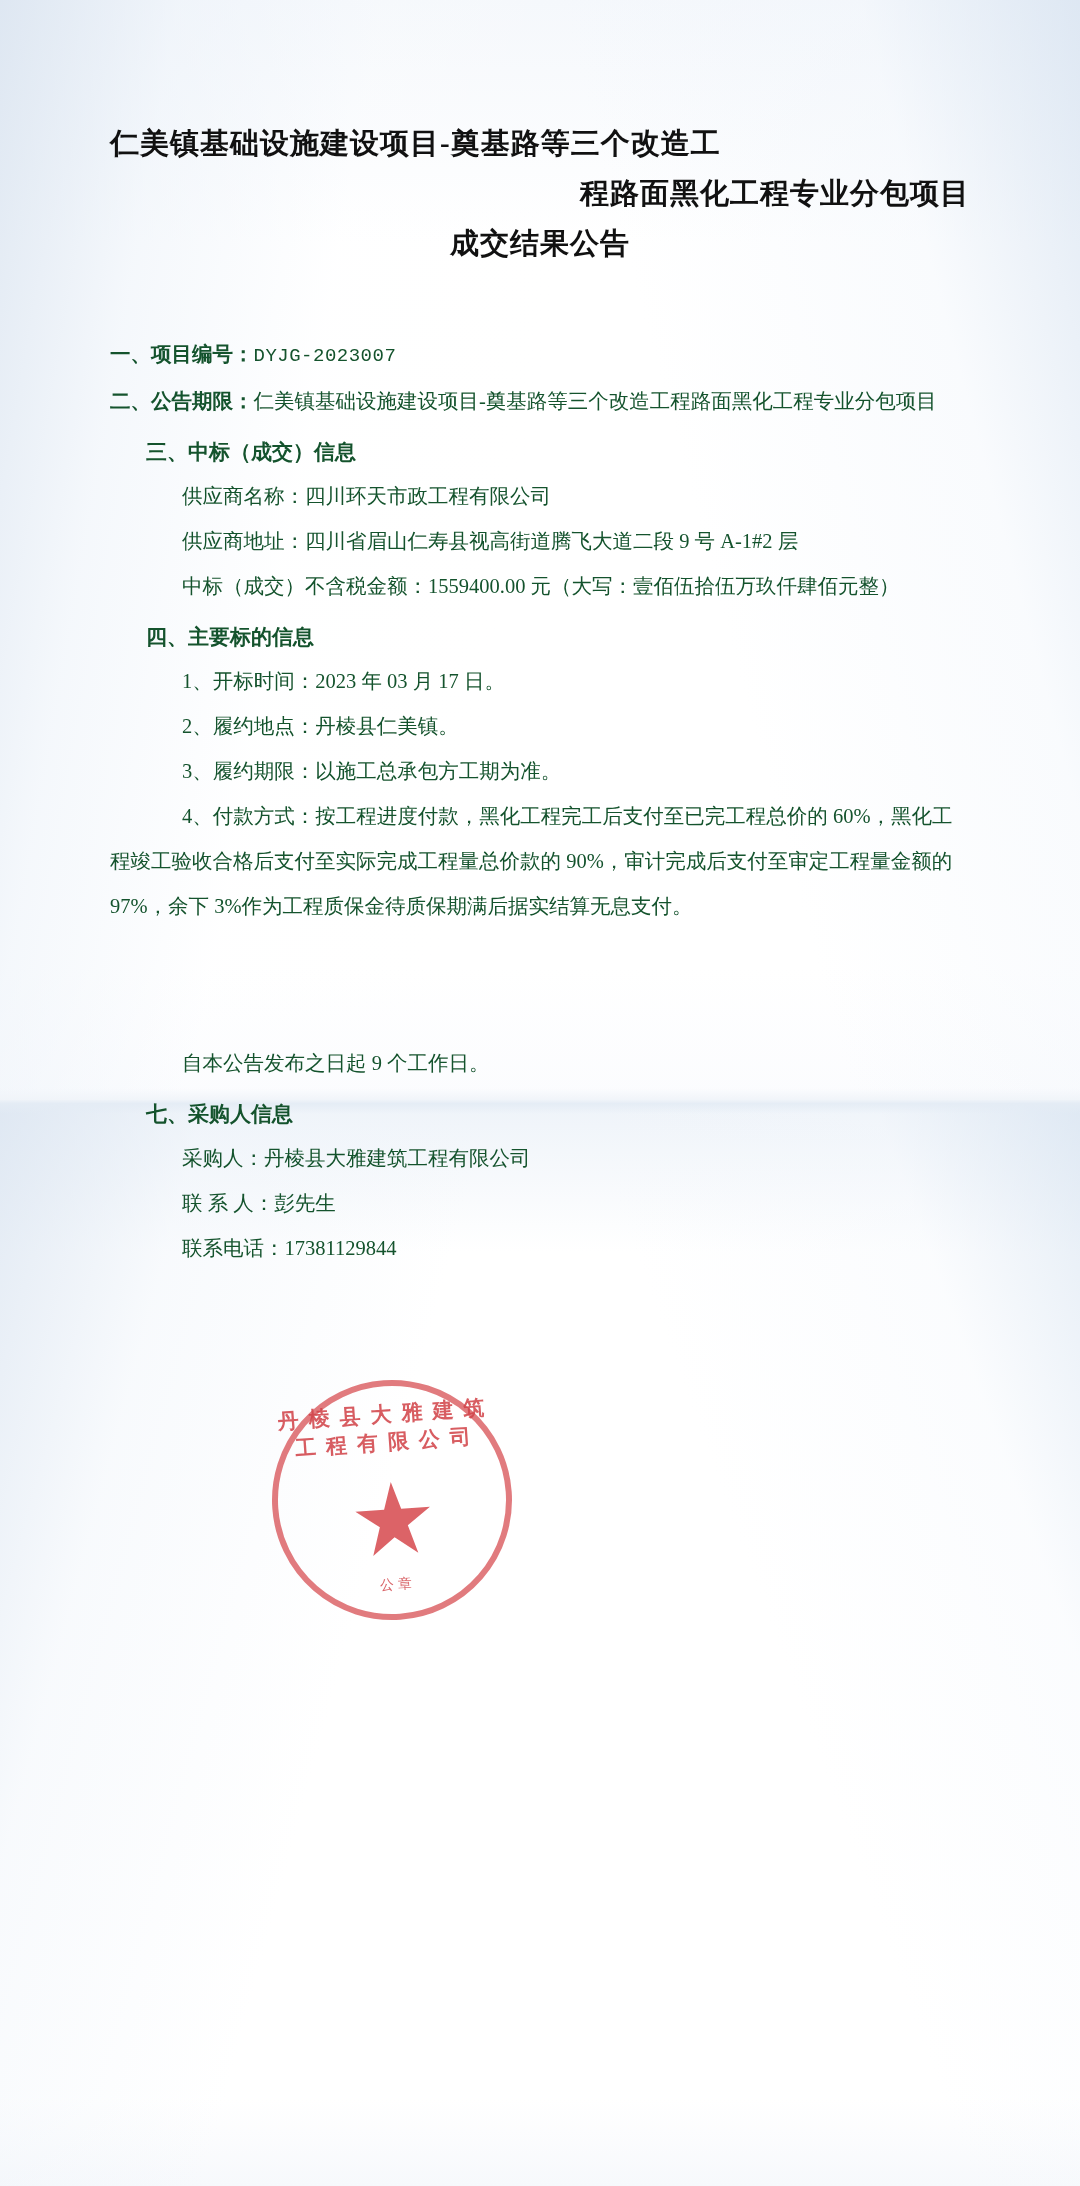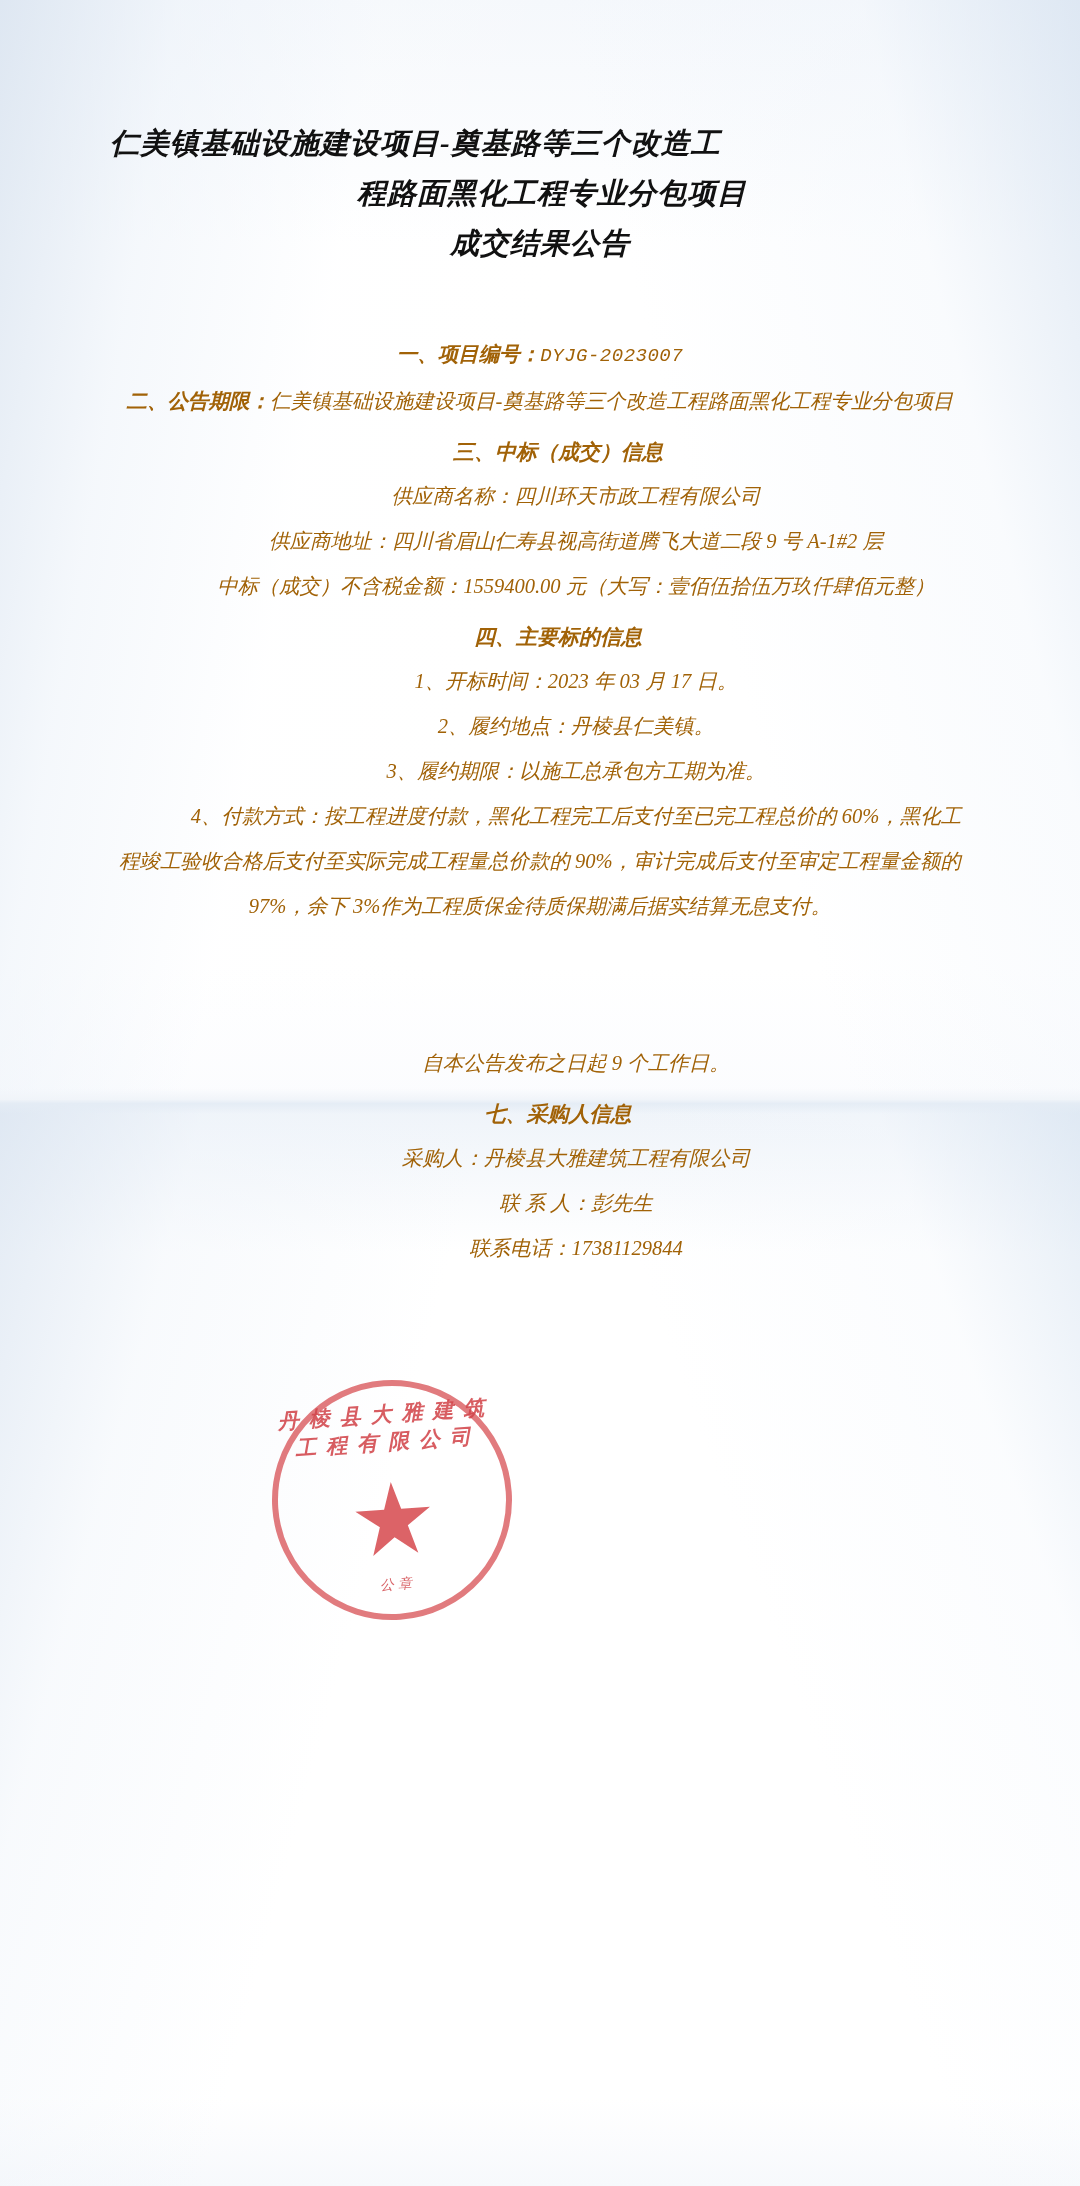--- a/index.html
+++ b/index.html
@@ -44,21 +44,20 @@
     left: 0;
     top: 1088px;
     width: 1080px;
     height: 26px;
     background: linear-gradient(180deg, rgba(255,255,255,0) 0%, rgba(240,244,249,0.9) 45%, rgba(228,236,245,0.9) 60%, rgba(255,255,255,0) 100%);
   }
 
   .page {
     position: relative;
     width: 1080px;
-    font-style: italic;
   }
 
   
   .doc {
     position: relative;
     padding: 0 110px;
     box-sizing: border-box;
   }
 
   .title-block {
@@ -67,29 +66,28 @@
   }
   .title-line {
     font-family: "Liberation Serif", "DejaVu Serif", serif;
     font-weight: bold;
     font-size: 29px;
     letter-spacing: 1px;
     line-height: 50px;
     color: #111;
   }
   .title-line.l1 { text-align: left; padding-left: 0; }
-  .title-line.l2 { text-align: center; padding-left: 24px; }
+  .title-line.l2 { text-align: right; padding-left: 24px; }
   .title-line.l3 { text-align: center; padding-left: 0; }
 
   .body {
     margin-top: 64px;
     font-size: 20.5px;
     line-height: 44px;
-    color: #a16207;
-    text-align: center;
+    color: #14532d;
   }
 
   .sec-head {
     font-weight: bold;
     font-size: 21px;
     margin-top: 6px;
     text-indent: 36px;
   }
 
   .para {

